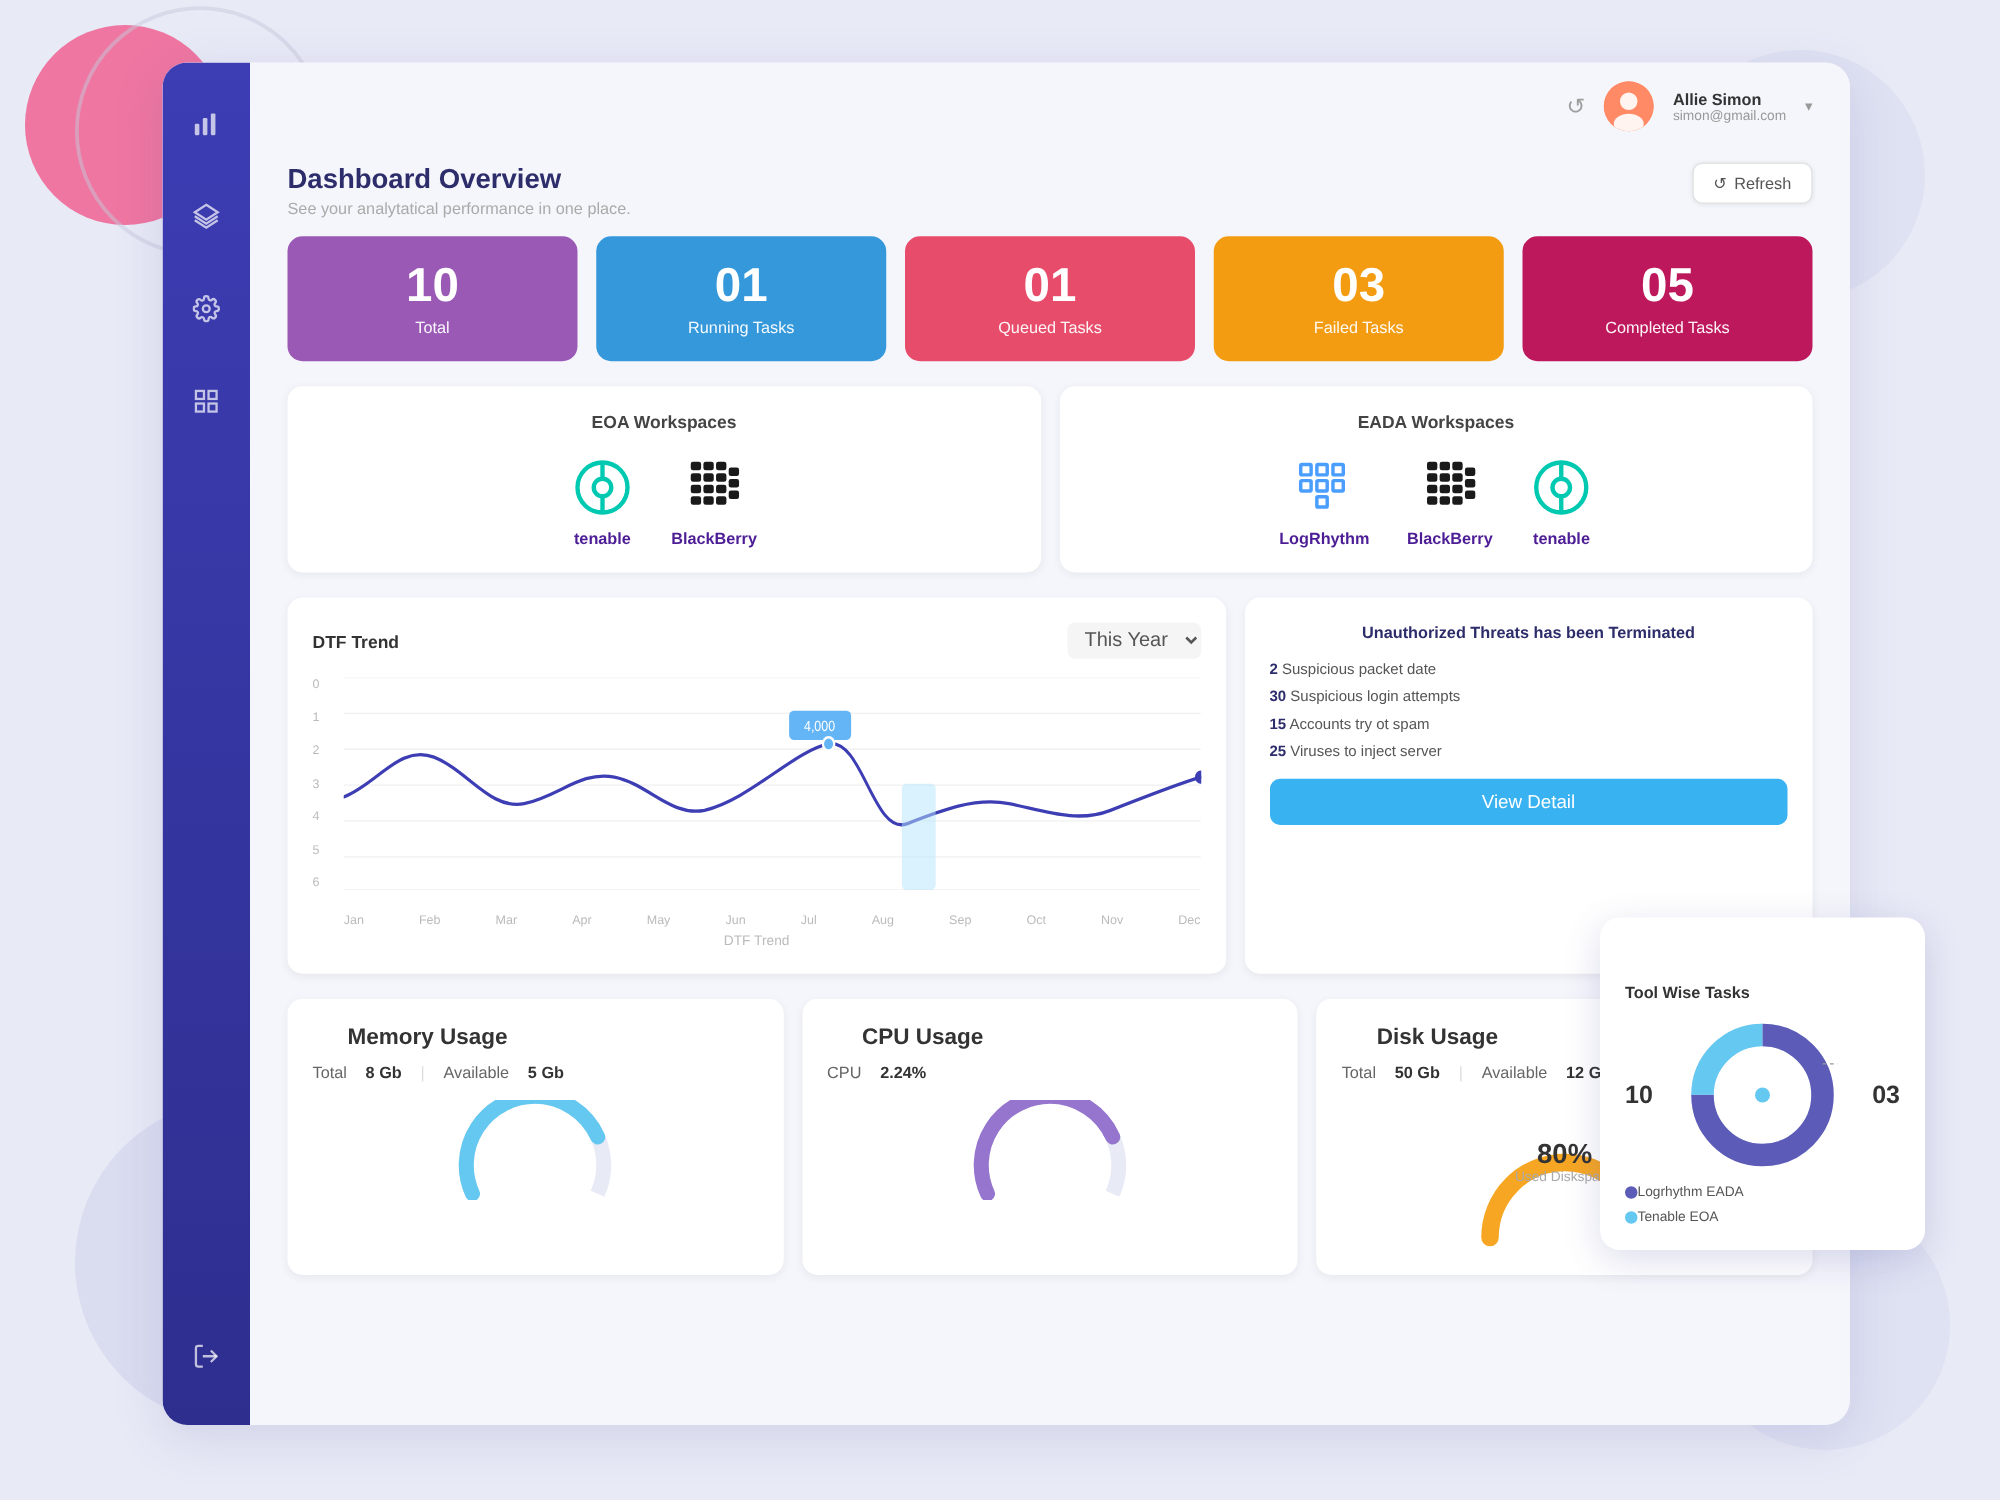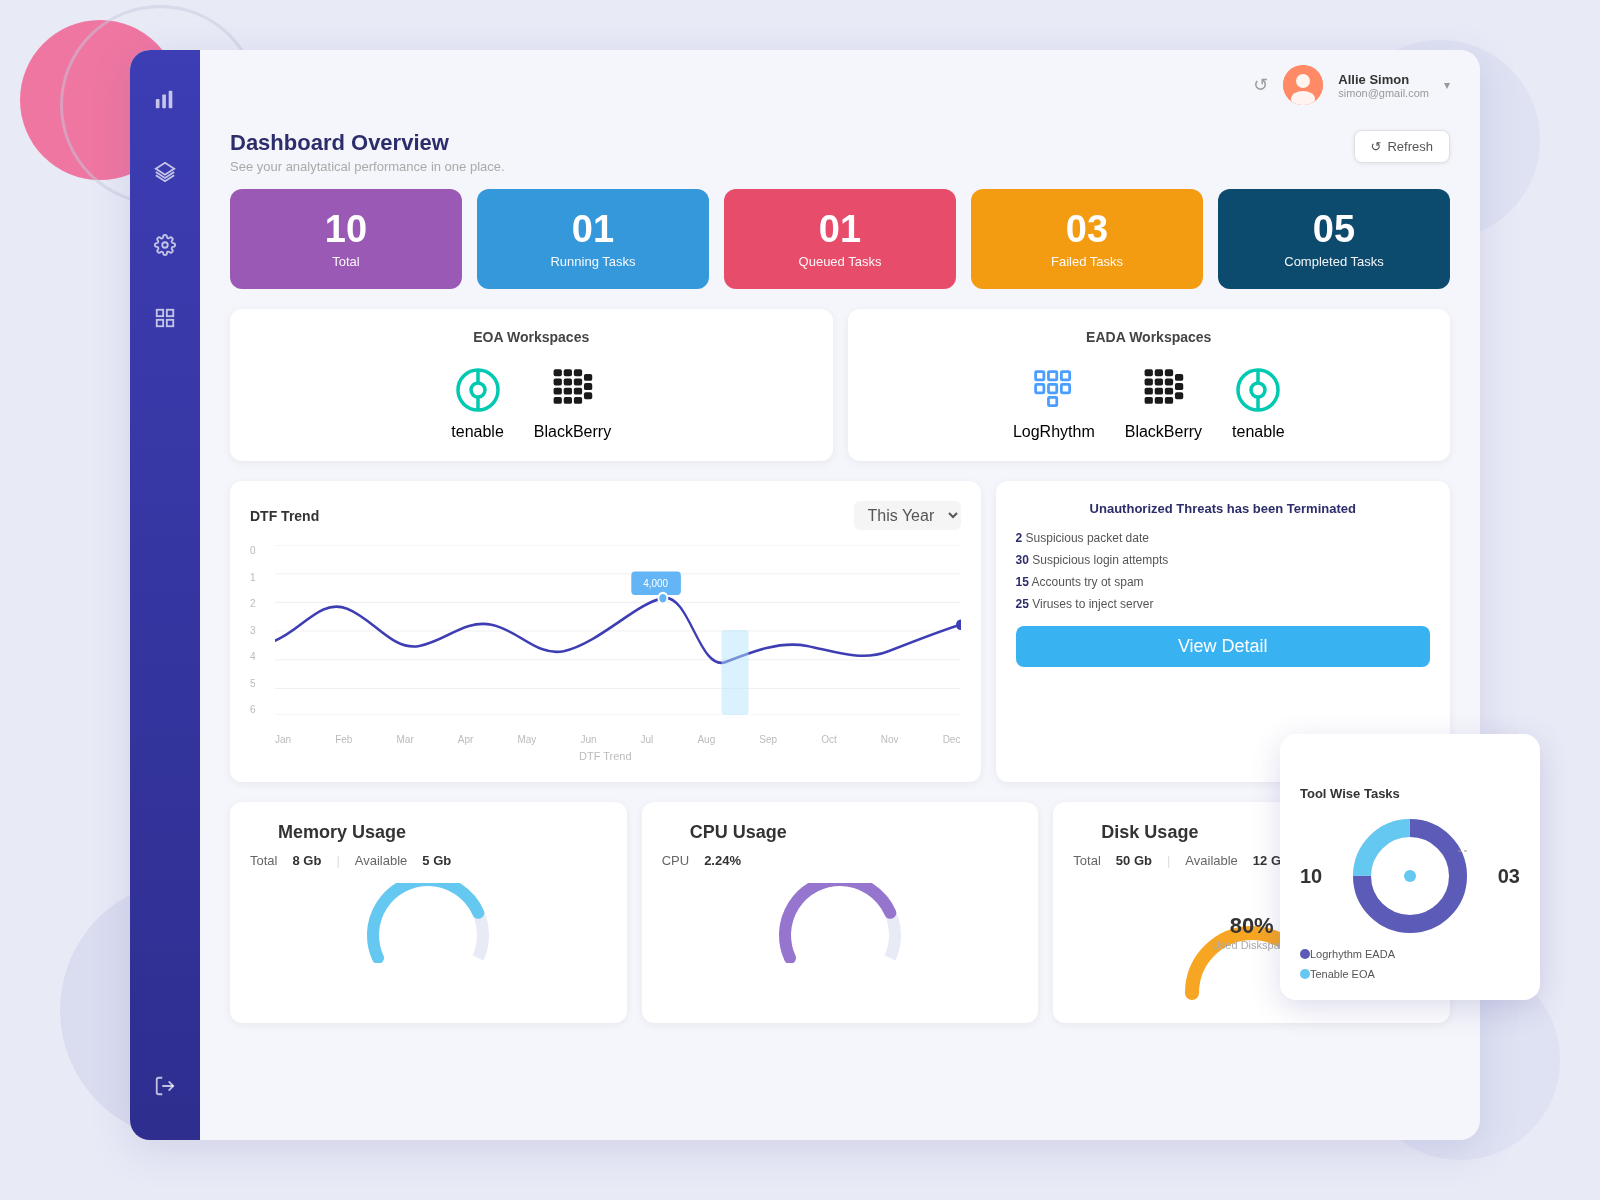--- a/index.html
+++ b/index.html
@@ -154,21 +154,21 @@
       padding: 20px;
       color: white;
       text-align: center;
       display: flex; flex-direction: column; align-items: center; justify-content: center;
       min-height: 100px;
     }
     .stat-card.purple { background: #9b59b6; }
     .stat-card.blue { background: #3498db; }
     .stat-card.pink { background: #e74c6a; }
     .stat-card.orange { background: #f39c12; }
-    .stat-card.green { background: #0c4a6e; }
+    .stat-card.green { background: #be185d; }
     .stat-number { font-size: 38px; font-weight: 700; line-height: 1; }
     .stat-label { font-size: 13px; margin-top: 6px; opacity: 0.95; }
 
     
     .workspaces-row {
       display: flex;
       gap: 15px;
       padding: 0 30px 20px;
     }
     .workspace-card {
@@ -189,21 +189,21 @@
       gap: 30px;
     }
     .workspace-logo-item {
       display: flex; flex-direction: column; align-items: center; gap: 8px;
     }
     .logo-img {
       width: 50px; height: 50px;
       display: flex; align-items: center; justify-content: center;
     }
     .logo-label {
-      font-size: 16px; color: #000000; font-weight: 400;
+      font-size: 13px; color: #4c1d95; font-weight: 700;
     }
 
     
     .middle-row {
       display: flex;
       gap: 15px;
       padding: 0 30px 20px;
     }
 
     
@@ -253,21 +253,21 @@
       border-radius: 12px;
       padding: 20px;
       box-shadow: 0 2px 8px rgba(0,0,0,0.06);
     }
     .threats-title { font-size: 13px; font-weight: 700; color: #2d2d6b; margin-bottom: 15px; text-align: center; }
     .threat-item { font-size: 12px; color: #555; margin-bottom: 8px; }
     .threat-item b { color: #2d2d6b; }
     .view-detail-btn {
       display: block; width: 100%; margin-top: 15px;
       background: #38b2f0; color: white; border: none;
-      border-radius: 8px; padding: 10px; font-size: 18px; cursor: pointer;
+      border-radius: 8px; padding: 10px; font-size: 15px; cursor: pointer;
       text-align: center;
     }
 
     
     .bottom-row {
       display: flex;
       gap: 15px;
       padding: 0 30px 20px;
     }
     .usage-card {

